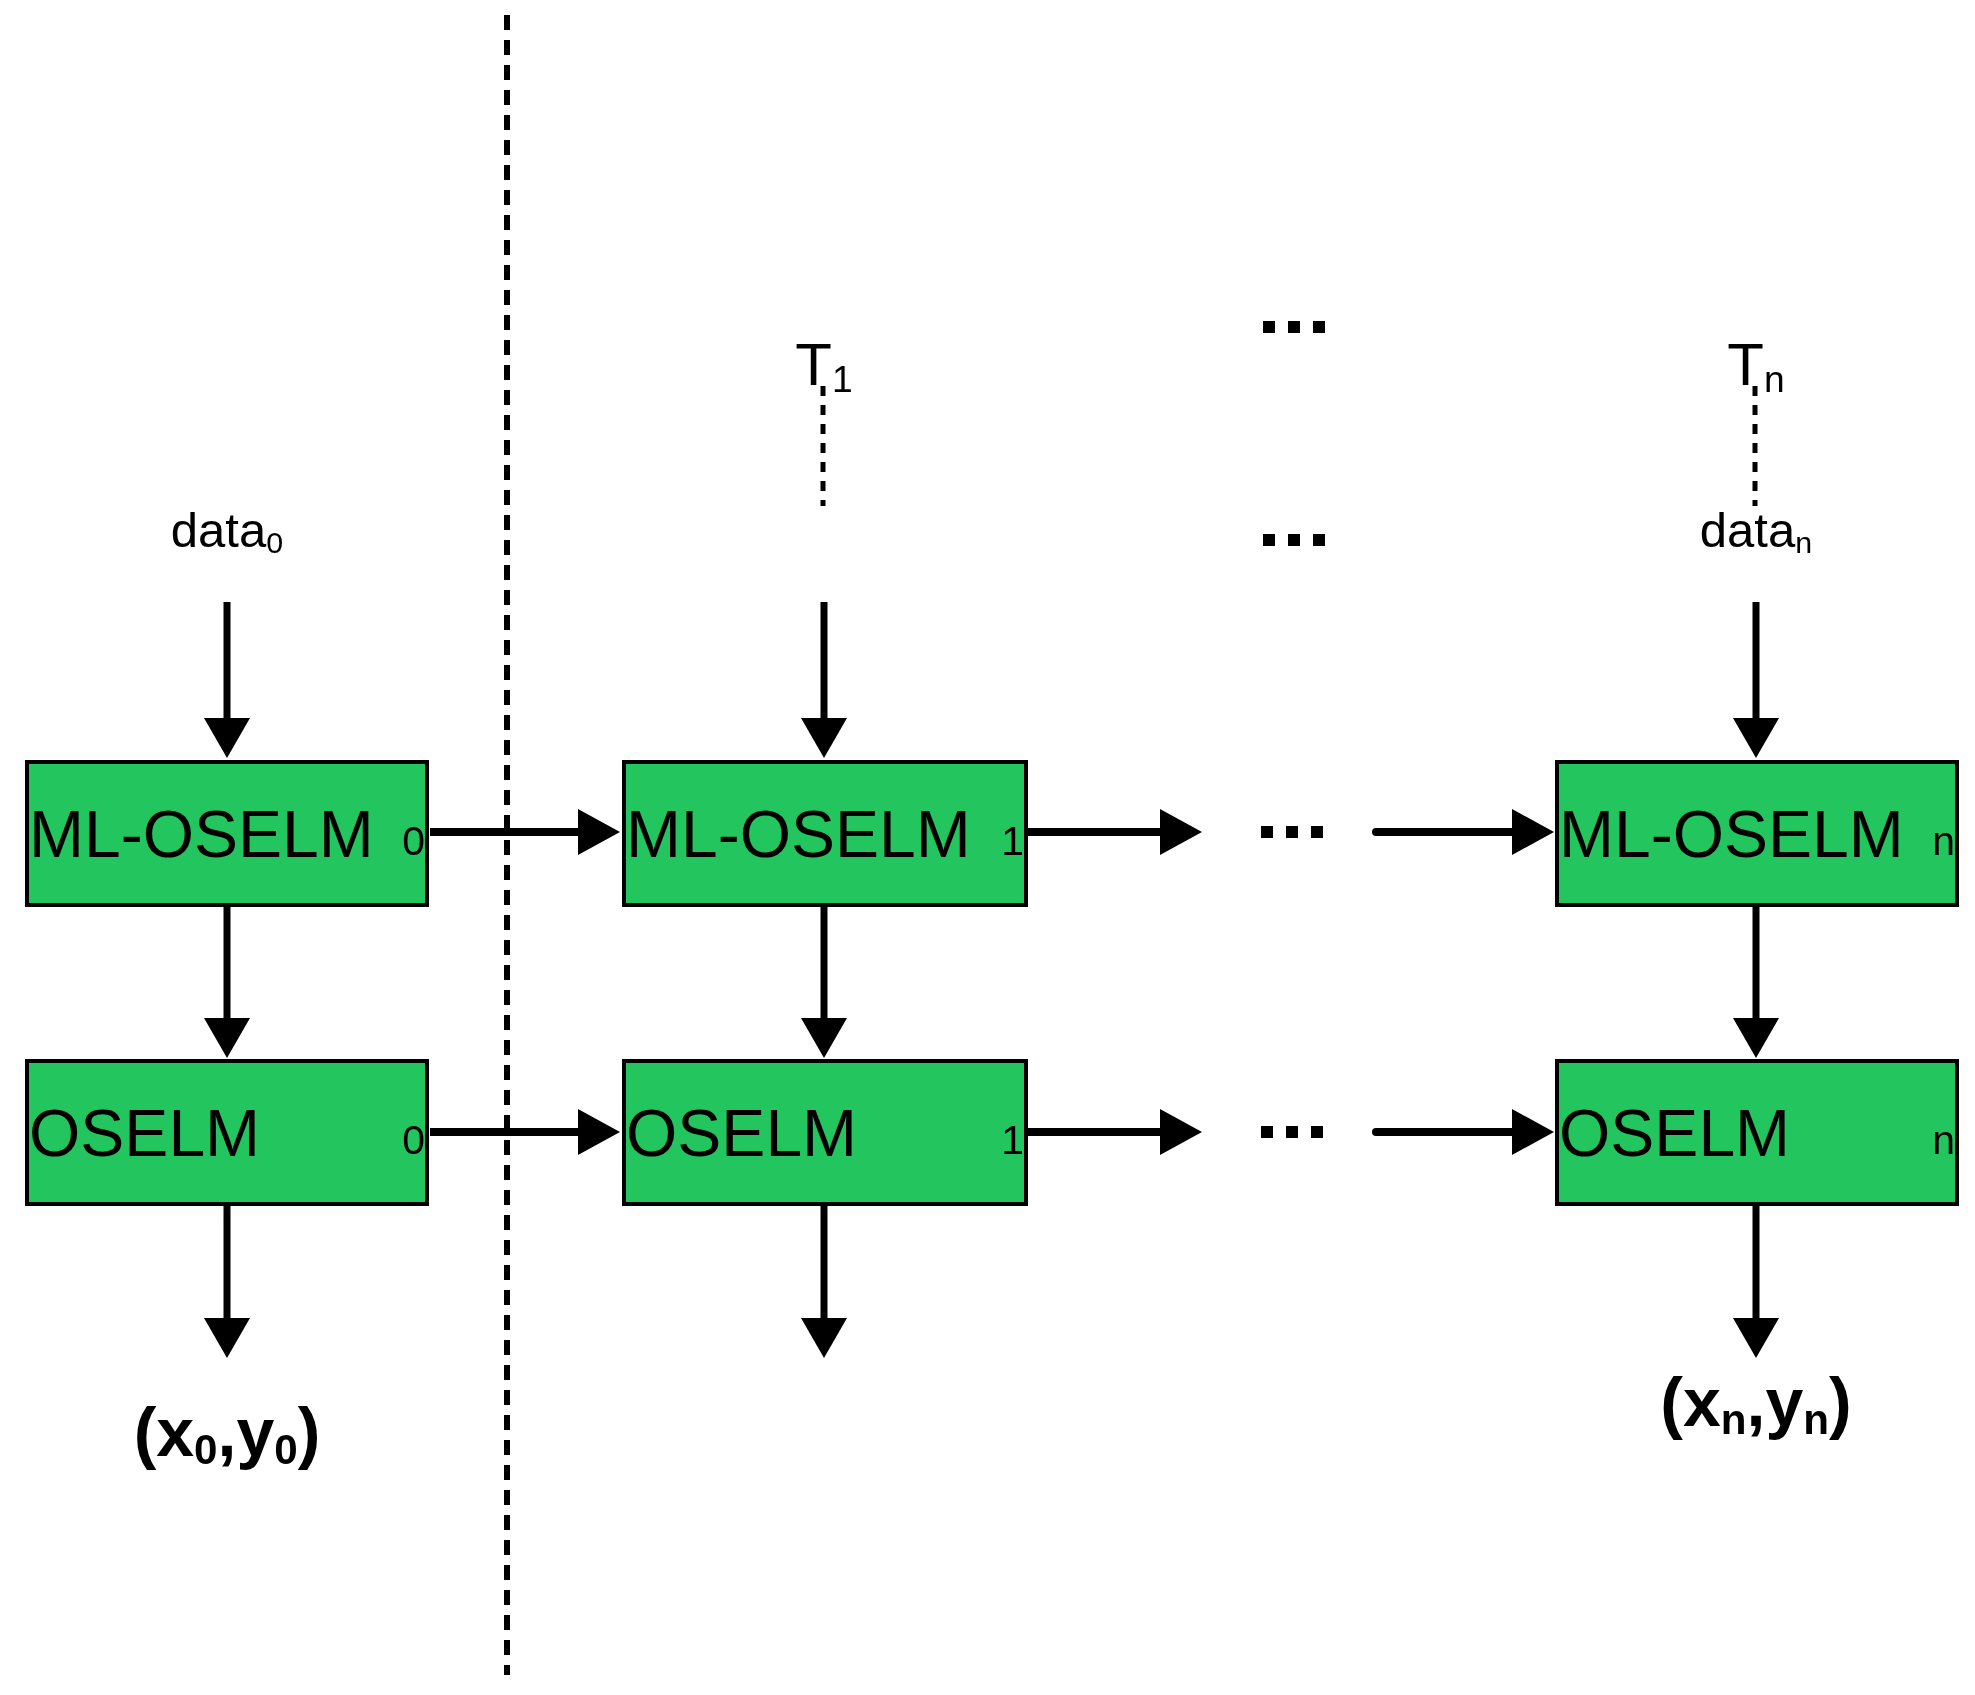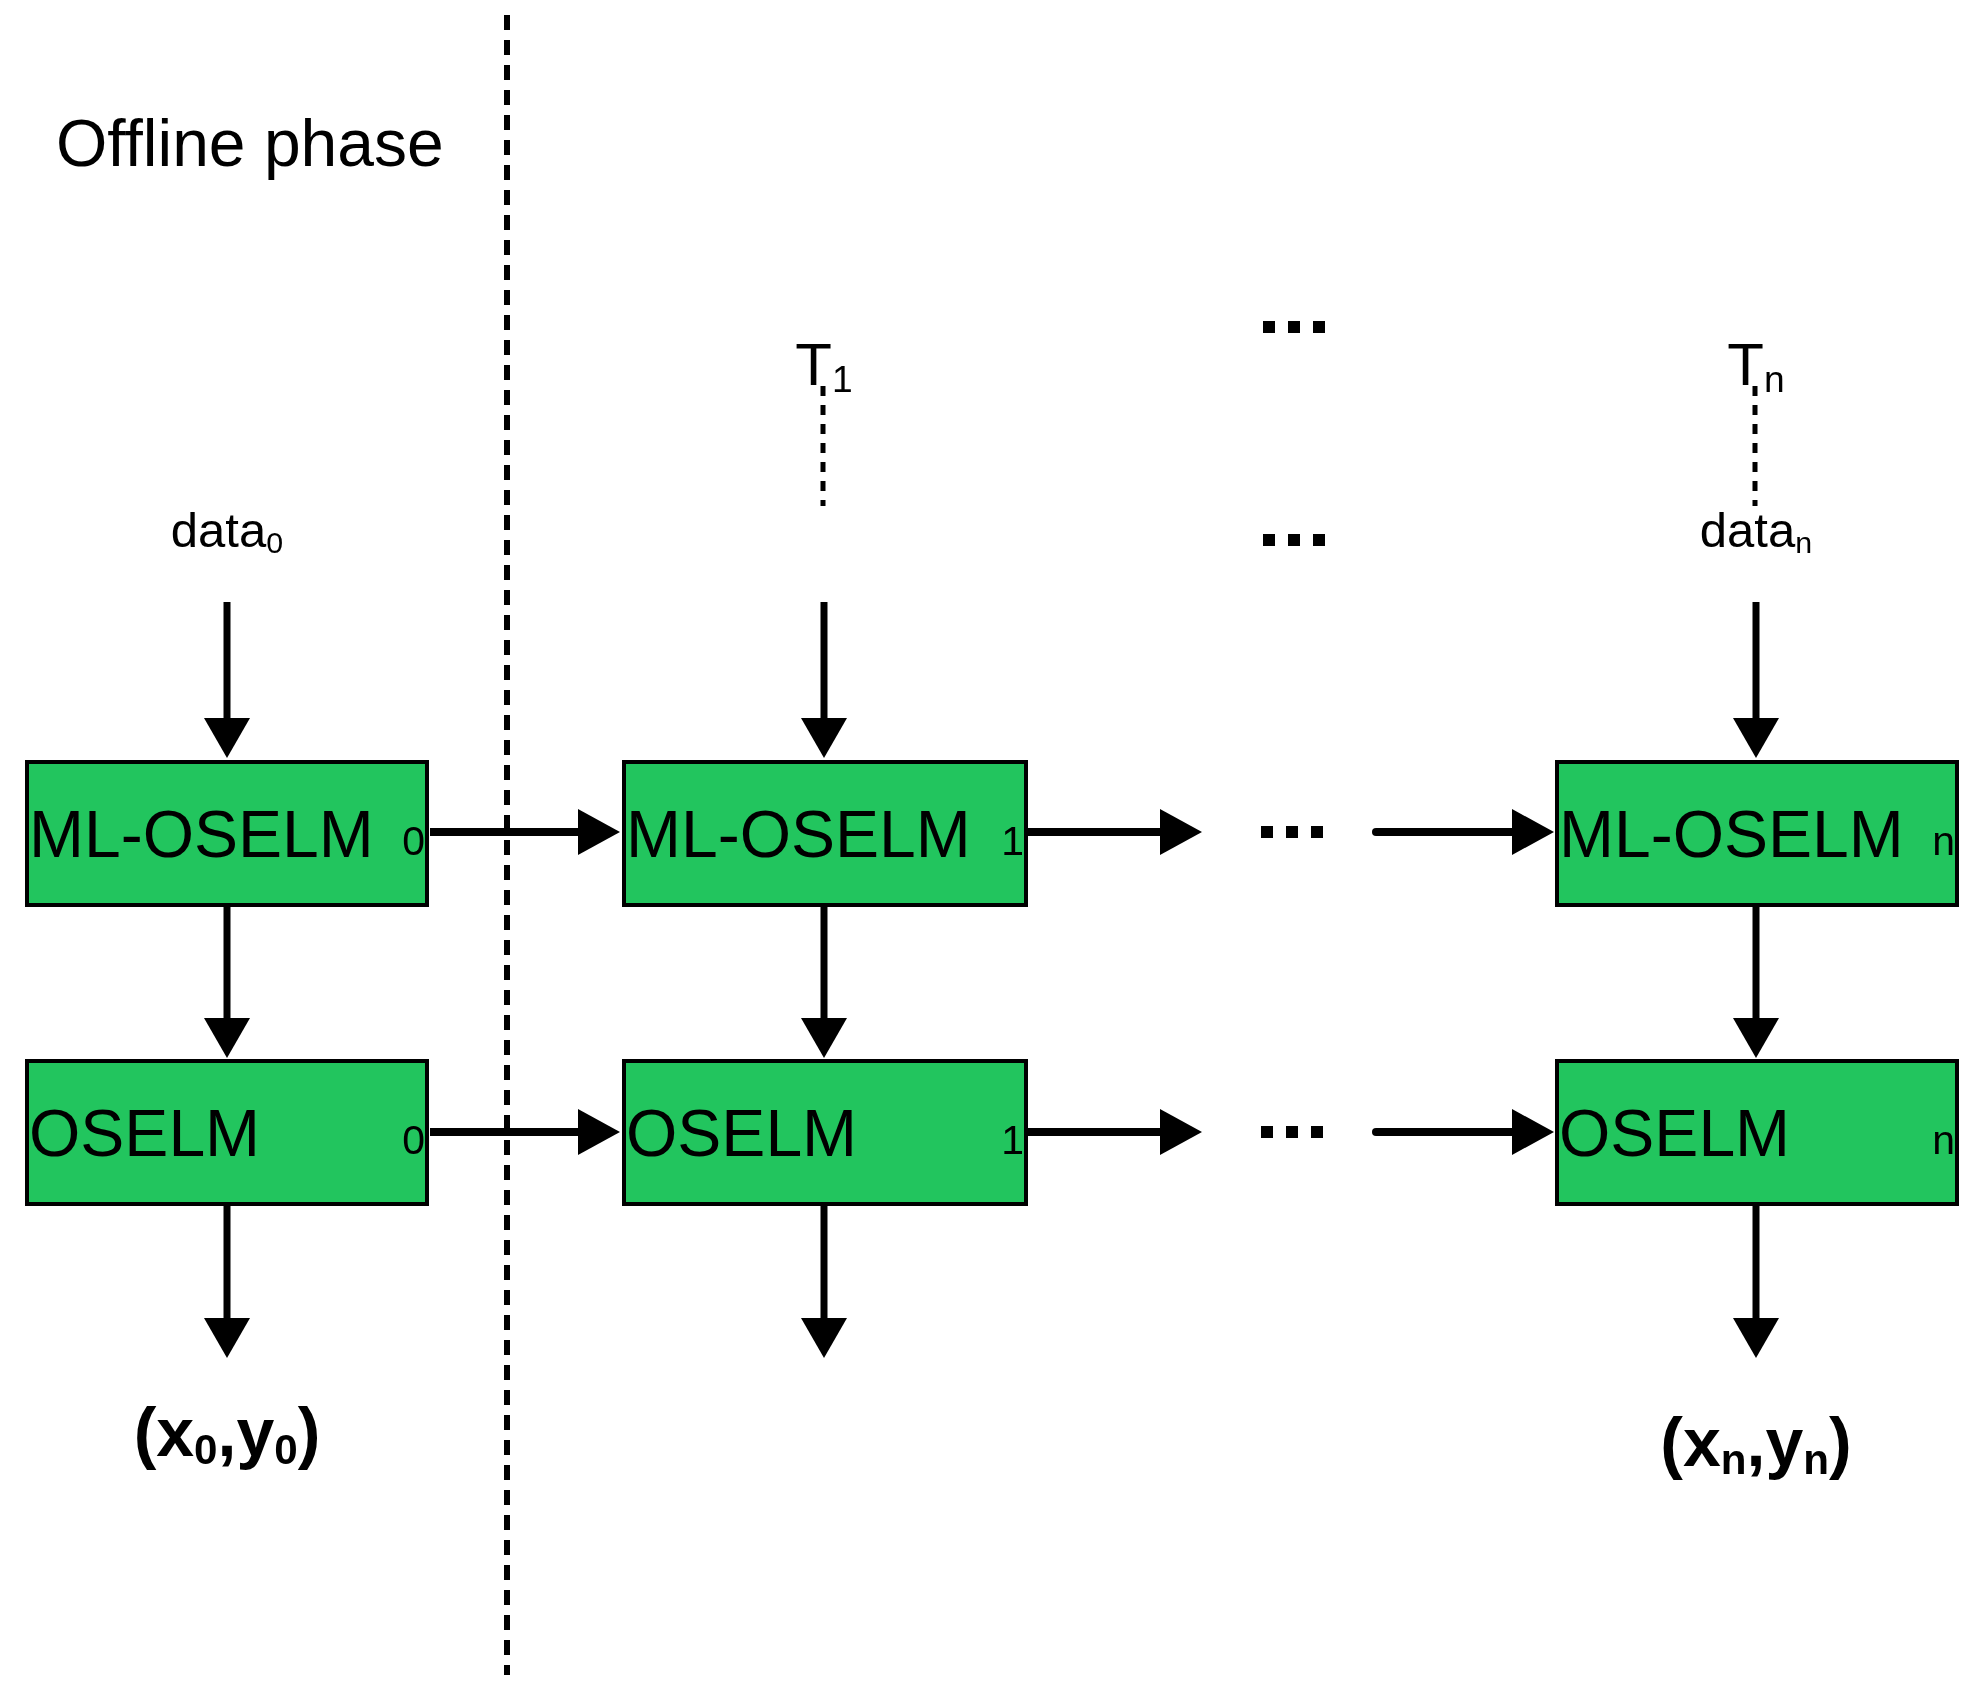--- a/index.html
+++ b/index.html
@@ -94,21 +94,20 @@
     <g>
       <line x1="1028" y1="1132" x2="1160" y2="1132" stroke="#000" stroke-width="8"></line>
       <polygon points="1160,1109 1160,1155 1202,1132" fill="#000"></polygon>
     </g>
     <g>
       <line x1="1376" y1="1132" x2="1512" y2="1132" stroke="#000" stroke-width="8" stroke-linecap="round"></line>
       <polygon points="1512,1109 1512,1155 1554,1132" fill="#000"></polygon>
     </g>
   </svg>
 
-  <div class="abs phase" style="left:56px;top:110px;">Offline phase</div>
 
   <div class="abs t-label centered" style="left:624px;top:288px;width:400px;"><span>T</span><span class="sub">1</span></div>
   <div class="abs t-label centered" style="left:1556px;top:288px;width:400px;"><span>T</span><span class="sub">n</span></div>
 
   <div class="abs data-label centered" style="left:27px;top:506px;width:400px;"><span>data</span><span class="sub">0</span></div>
   <div class="abs data-label centered" style="left:1556px;top:506px;width:400px;"><span>data</span><span class="sub">n</span></div>
 
   <div class="box" style="left:25px;top:760px;width:404px;height:147px;">
       <span>ML-OSELM</span>
       <span class="sub">0</span>
@@ -129,21 +128,21 @@
   <div class="box" style="left:622px;top:1059px;width:406px;height:147px;">
       <span>OSELM</span>
       <span class="sub">1</span>
     </div>
   <div class="box" style="left:1555px;top:1059px;width:404px;height:147px;">
       <span>OSELM</span>
       <span class="sub">n</span>
     </div>
 
   <div class="abs out-label centered" style="left:27px;top:1398px;width:400px;"><span>(x</span><span class="sub">0</span><span>,y</span><span class="sub">0</span><span>)</span></div>
-  <div class="abs out-label centered" style="left:1556px;top:1408px;width:400px;"><span>(x</span><span class="sub">n</span><span>,y</span><span class="sub">n</span><span>)</span></div>
+  <div class="abs out-label centered" style="left:1556px;top:1368px;width:400px;"><span>(x</span><span class="sub">n</span><span>,y</span><span class="sub">n</span><span>)</span></div>
 
   <div class="ellipsis" style="left:1263px;top:321px;">
     <span class="dot"></span>
       <span class="dot"></span>
       <span class="dot"></span>
   </div>
   <div class="ellipsis" style="left:1263px;top:534px;">
     <span class="dot"></span>
       <span class="dot"></span>
       <span class="dot"></span>

